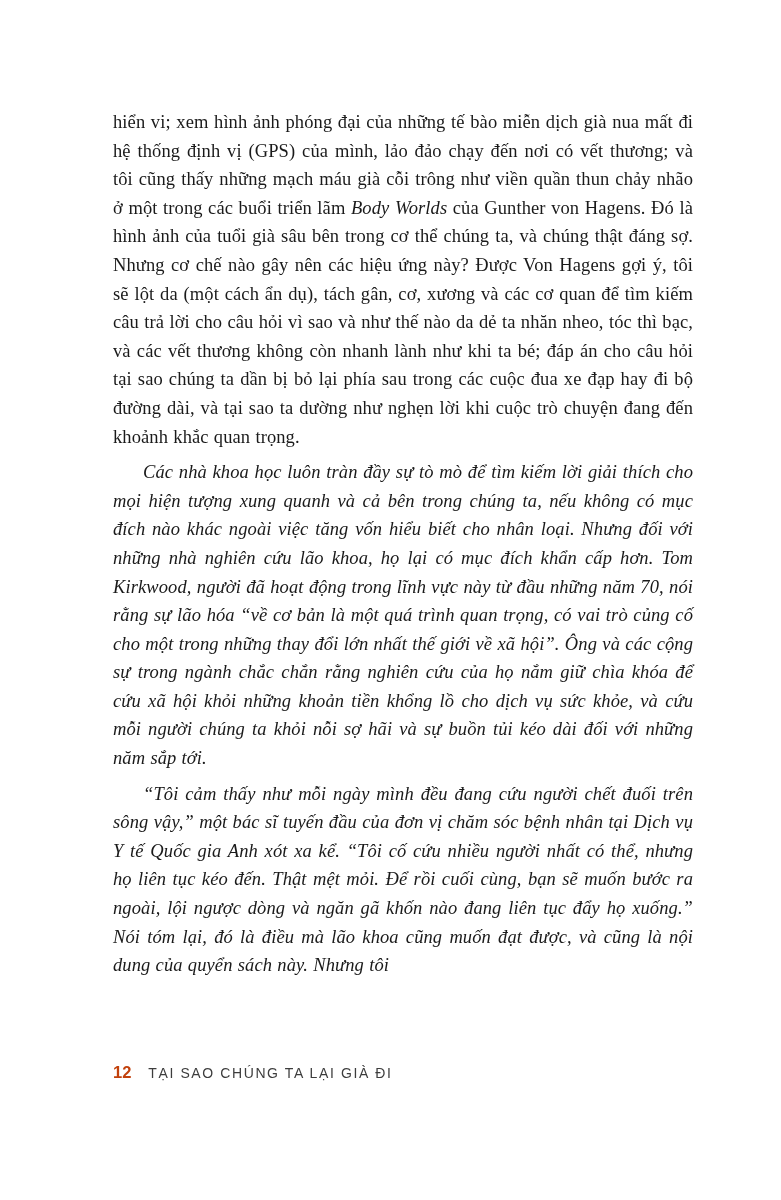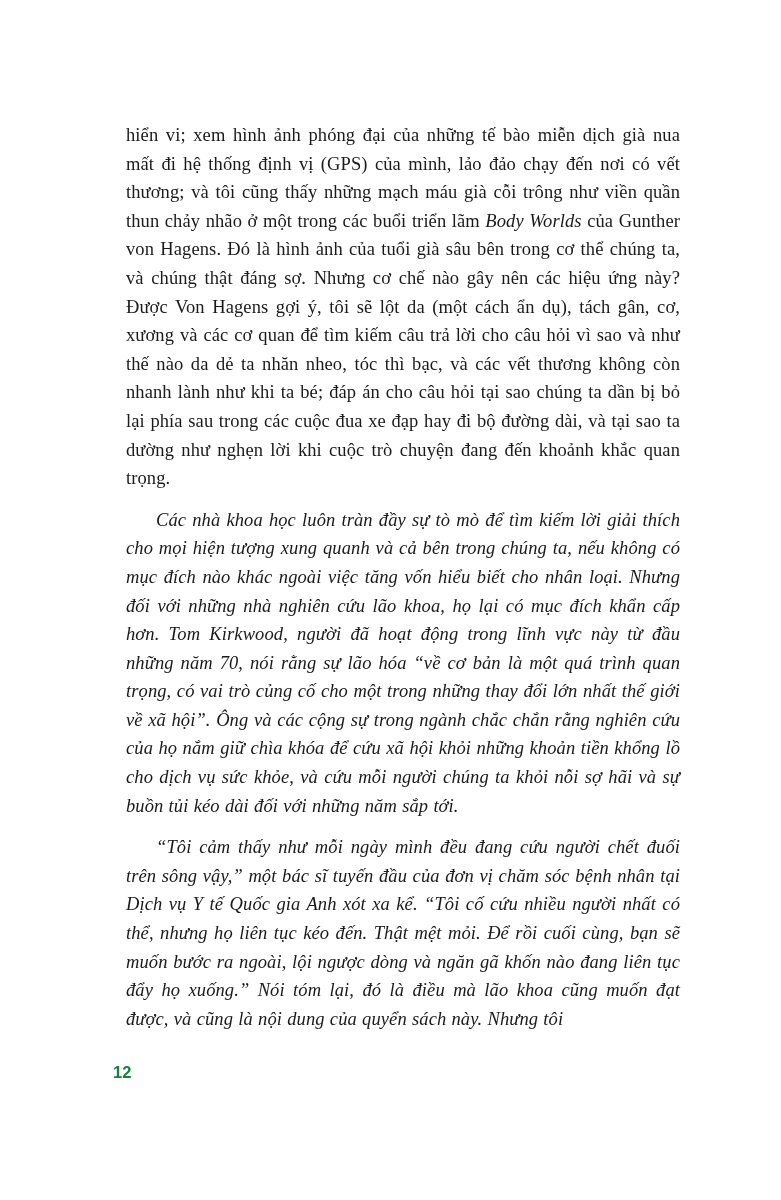--- a/index.html
+++ b/index.html
@@ -16,21 +16,21 @@
     color: #1a1a1a;
     overflow: hidden;
   }
   .text-block {
     position: absolute;
     left: 113px;
     top: 108px;
     width: 580px;
   }
   .para {
-    margin: 13px;
+    margin: 0;
     font-size: 18.5px;
     line-height: 28.6px;
     text-align: justify;
     text-justify: inter-word;
     letter-spacing: 0.1px;
     word-spacing: 0.5px;
   }
   .para + .para {
     margin-top: 7px;
     text-indent: 30px;
@@ -44,21 +44,21 @@
     left: 113px;
     top: 1063px;
     display: flex;
     align-items: baseline;
     gap: 17px;
   }
   .footer .page-num {
     font-family: "Liberation Sans", "DejaVu Sans", sans-serif;
     font-weight: 700;
     font-size: 16.5px;
-    color: #15803d;
+    color: #c2410c;
   }
   .footer .running-title {
     font-family: "Liberation Sans", "DejaVu Sans", sans-serif;
     font-size: 14px;
     letter-spacing: 1.6px;
     color: #3d3d3d;
   }
 </style>
 </head>
 <body>
@@ -70,15 +70,16 @@
     <p class="para"><span>hiển vi; xem hình ảnh phóng đại của những tế bào miễn dịch già nua mất đi hệ thống định vị (GPS) của mình, lảo đảo chạy đến nơi có vết thương; và tôi cũng thấy những mạch máu già cỗi trông như viền quần thun chảy nhão ở một trong các buổi triển lãm </span><em>Body Worlds</em><span> của Gunther von Hagens. Đó là hình ảnh của tuổi già sâu bên trong cơ thể chúng ta, và chúng thật đáng sợ. Nhưng cơ chế nào gây nên các hiệu ứng này? Được Von Hagens gợi ý, tôi sẽ lột da (một cách ẩn dụ), tách gân, cơ, xương và các cơ quan để tìm kiếm câu trả lời cho câu hỏi vì sao và như thế nào da dẻ ta nhăn nheo, tóc thì bạc, và các vết thương không còn nhanh lành như khi ta bé; đáp án cho câu hỏi tại sao chúng ta dần bị bỏ lại phía sau trong các cuộc đua xe đạp hay đi bộ đường dài, và tại sao ta dường như nghẹn lời khi cuộc trò chuyện đang đến khoảnh khắc quan trọng.</span></p>
 
     <p class="para">Các nhà khoa học luôn tràn đầy sự tò mò để tìm kiếm lời giải thích cho mọi hiện tượng xung quanh và cả bên trong chúng ta, nếu không có mục đích nào khác ngoài việc tăng vốn hiểu biết cho nhân loại. Nhưng đối với những nhà nghiên cứu lão khoa, họ lại có mục đích khẩn cấp hơn. Tom Kirkwood, người đã hoạt động trong lĩnh vực này từ đầu những năm 70, nói rằng sự lão hóa “về cơ bản là một quá trình quan trọng, có vai trò củng cố cho một trong những thay đổi lớn nhất thế giới về xã hội”. Ông và các cộng sự trong ngành chắc chắn rằng nghiên cứu của họ nắm giữ chìa khóa để cứu xã hội khỏi những khoản tiền khổng lồ cho dịch vụ sức khỏe, và cứu mỗi người chúng ta khỏi nỗi sợ hãi và sự buồn tủi kéo dài đối với những năm sắp tới.</p>
 
     <p class="para">“Tôi cảm thấy như mỗi ngày mình đều đang cứu người chết đuối trên sông vậy,” một bác sĩ tuyến đầu của đơn vị chăm sóc bệnh nhân tại Dịch vụ Y tế Quốc gia Anh xót xa kể. “Tôi cố cứu nhiều người nhất có thể, nhưng họ liên tục kéo đến. Thật mệt mỏi. Để rồi cuối cùng, bạn sẽ muốn bước ra ngoài, lội ngược dòng và ngăn gã khốn nào đang liên tục đẩy họ xuống.” Nói tóm lại, đó là điều mà lão khoa cũng muốn đạt được, và cũng là nội dung của quyển sách này. Nhưng tôi</p>
 
   </div>
 
   <div class="footer">
     <span class="page-num">12</span>
+    <span class="running-title">TẠI SAO CHÚNG TA LẠI GIÀ ĐI</span>
   </div>
 
 </div>
 
 </body></html>

